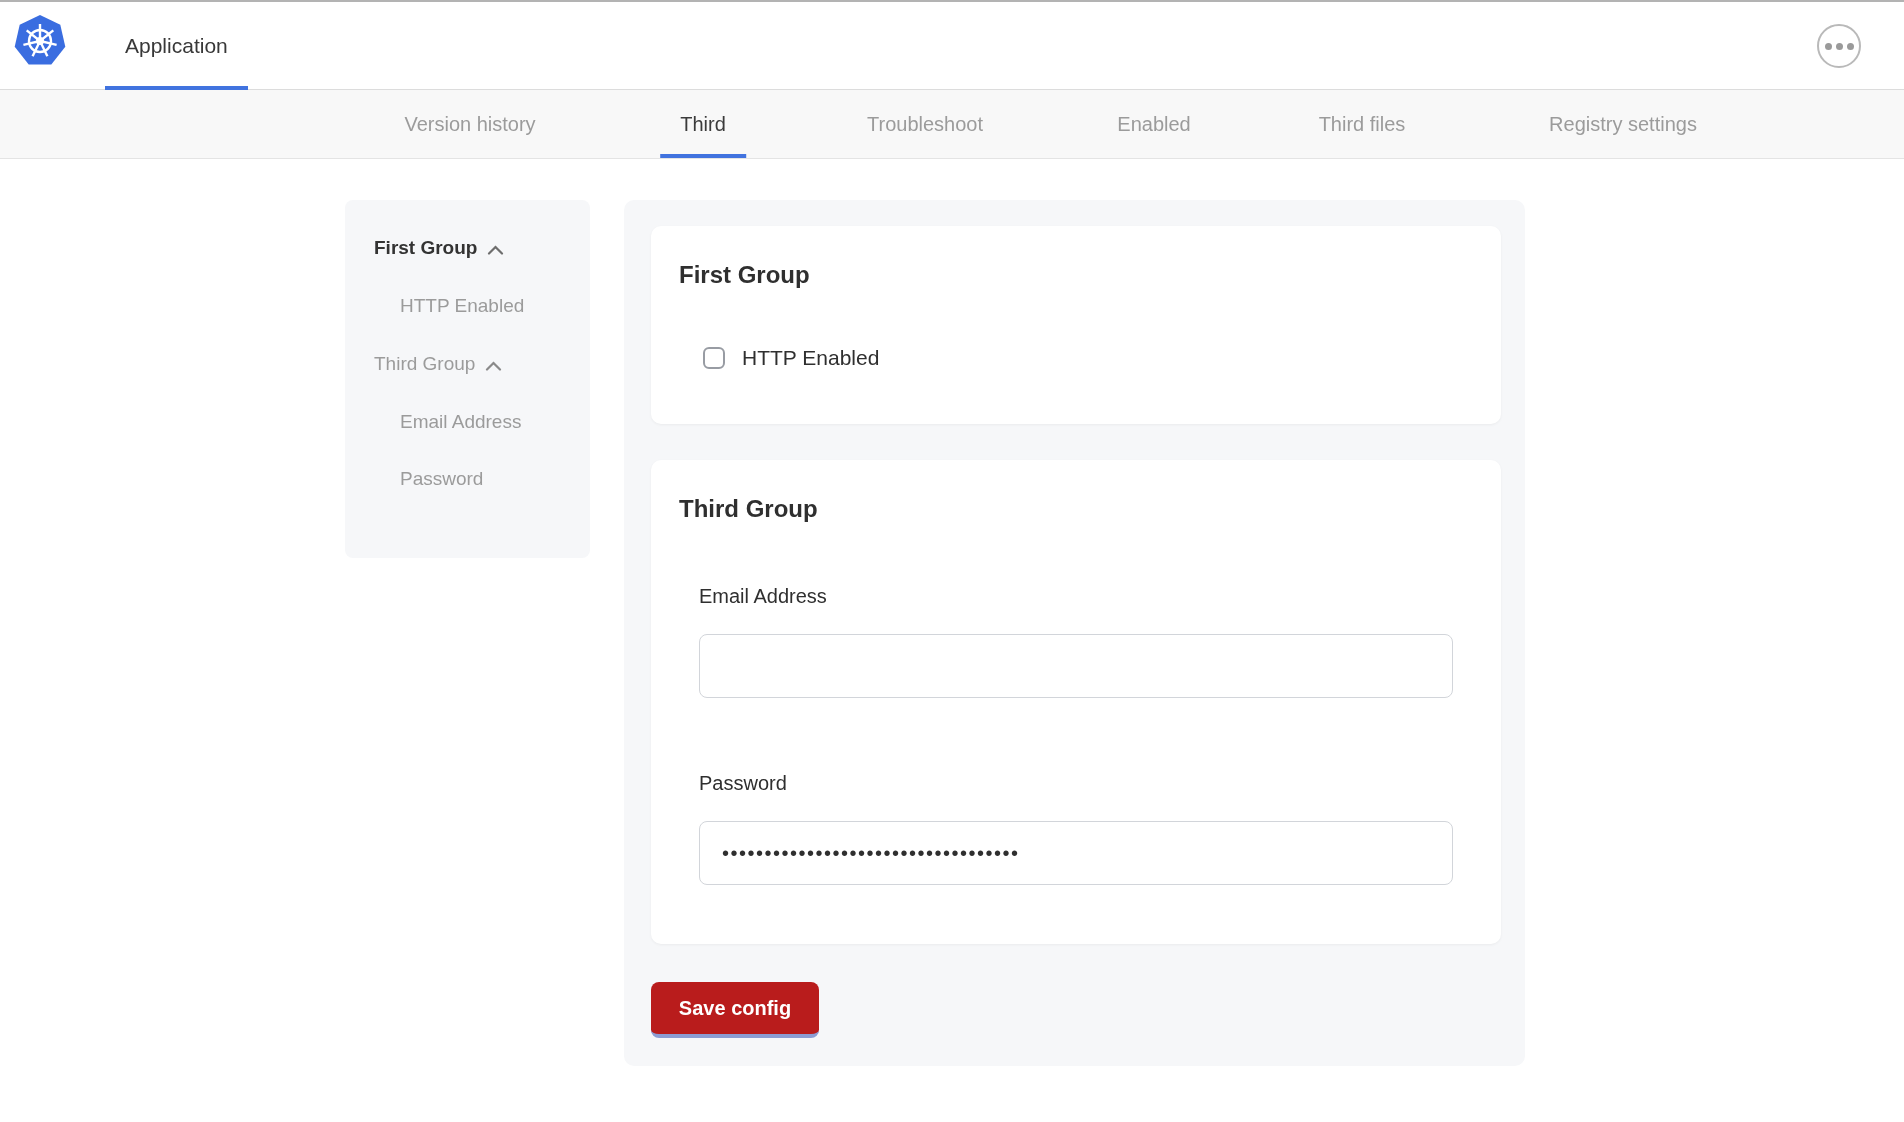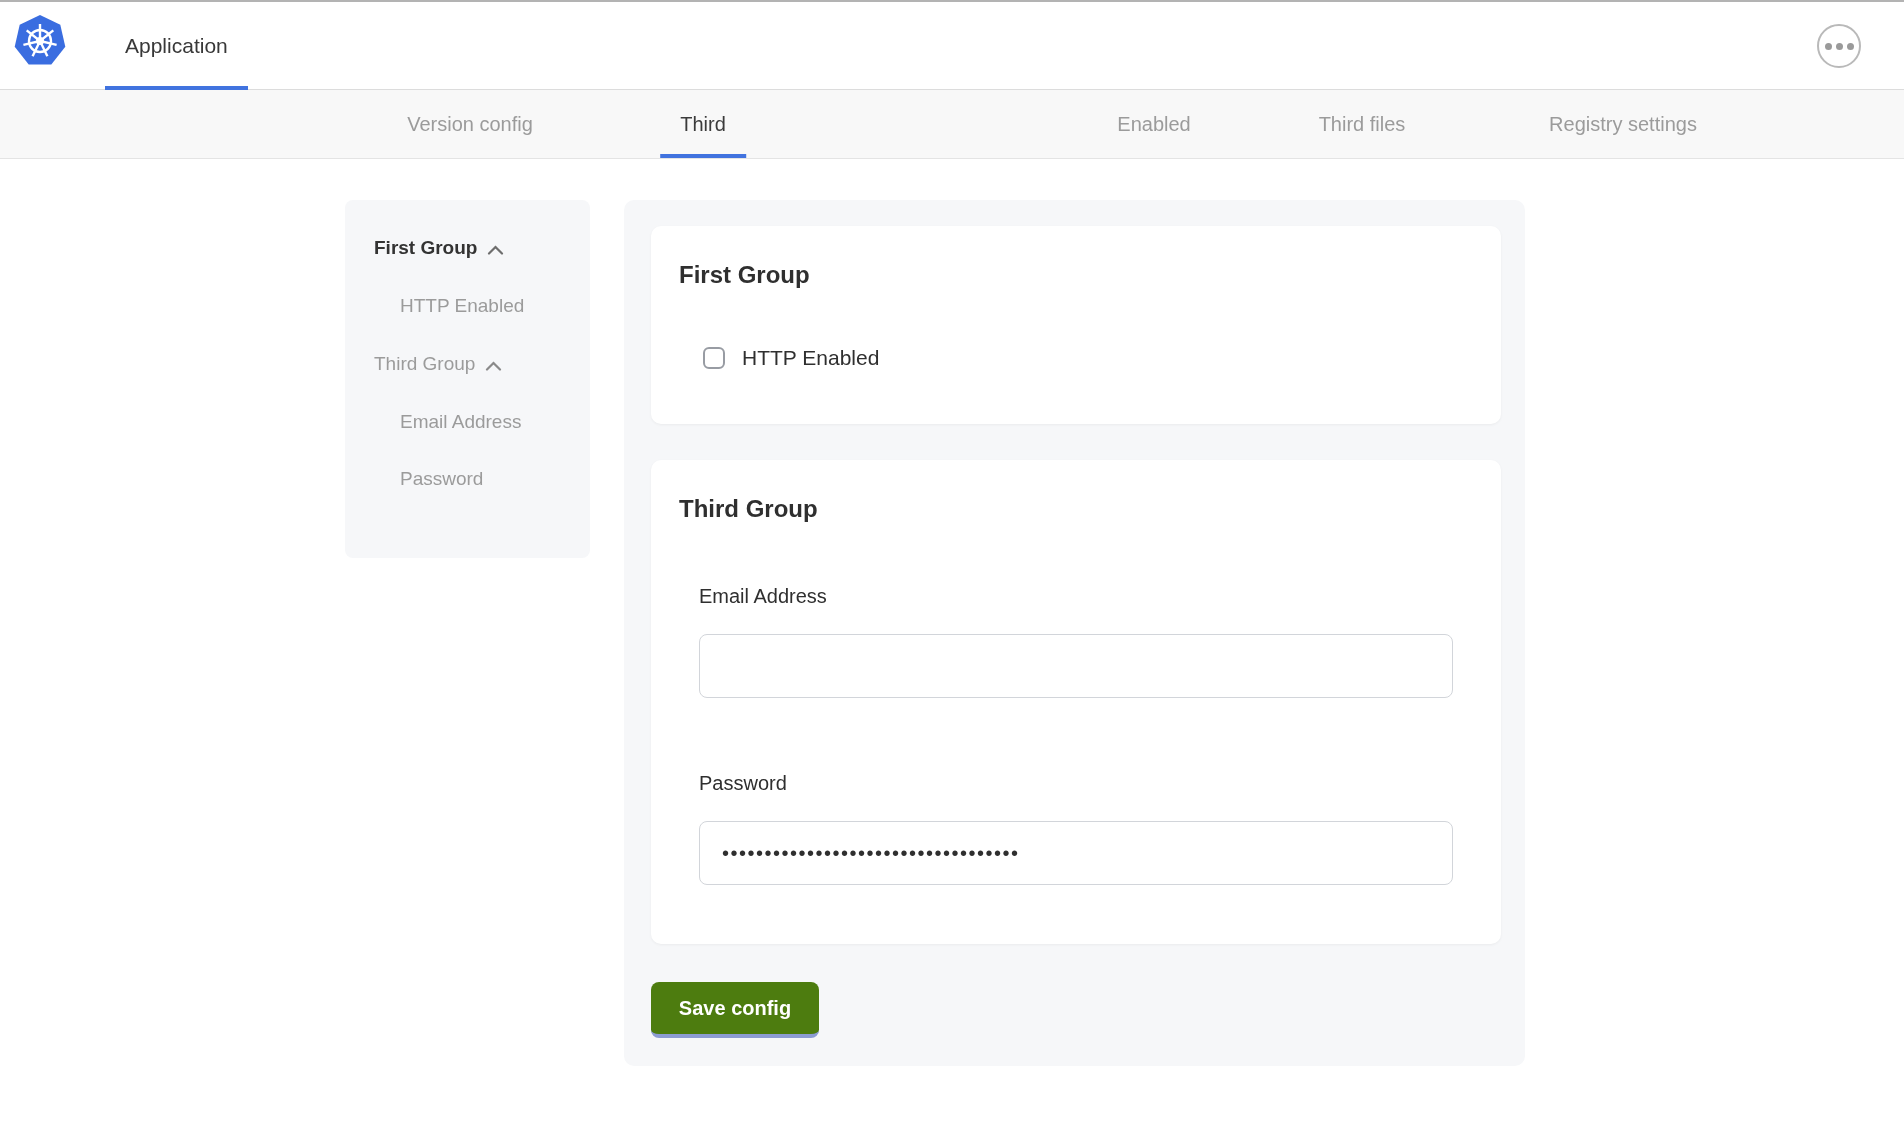--- a/index.html
+++ b/index.html
@@ -55,21 +55,21 @@
   .field { margin-left:20px; }
   .field-email { margin-top:60px; }
   .field-password { margin-top:72px; }
   .field label { display:block; font-size:20px; font-weight:500; color:#2f2f2f; line-height:26px; }
   .field input { display:block; margin-top:25px; width:754px; height:64px;
     border:1px solid #d2d5da; border-radius:8px; background:#fff; padding:0 22px;
     font-family:"Liberation Sans", sans-serif; font-size:19px; color:#2f2f2f; outline:none; }
   .field input.password-masked { letter-spacing:1.5px; font-size:20px; }
 
   .save-btn { position:absolute; left:27px; top:782px; width:168px; height:56px;
-    background:#4d7c0f; border:none; border-bottom:4px solid #8c9cd3; border-radius:8px;
+    background:#b91c1c; border:none; border-bottom:4px solid #8c9cd3; border-radius:8px;
     color:#ffffff; font-size:20px; font-weight:bold; cursor:pointer;
     font-family:"Liberation Sans", sans-serif; }
 </style>
 </head>
 <body>
 
 <div class="top-edge"></div>
 
 <header class="header">
   <div class="logo">
@@ -93,24 +93,27 @@
   </div>
   <button class="menu-btn">
     <i></i>
       <i></i>
       <i></i>
   </button>
 </header>
 
 <nav class="subnav">
   <div class="subtab" style="left:470px">
-      <span>Version config</span>
+      <span>Version history</span>
     </div>
   <div class="subtab active" style="left:703px">
       <span>Third</span>
+    </div>
+  <div class="subtab" style="left:925px">
+      <span>Troubleshoot</span>
     </div>
   <div class="subtab" style="left:1154px">
       <span>Enabled</span>
     </div>
   <div class="subtab" style="left:1362px">
       <span>Third files</span>
     </div>
   <div class="subtab" style="left:1623px">
       <span>Registry settings</span>
     </div>

